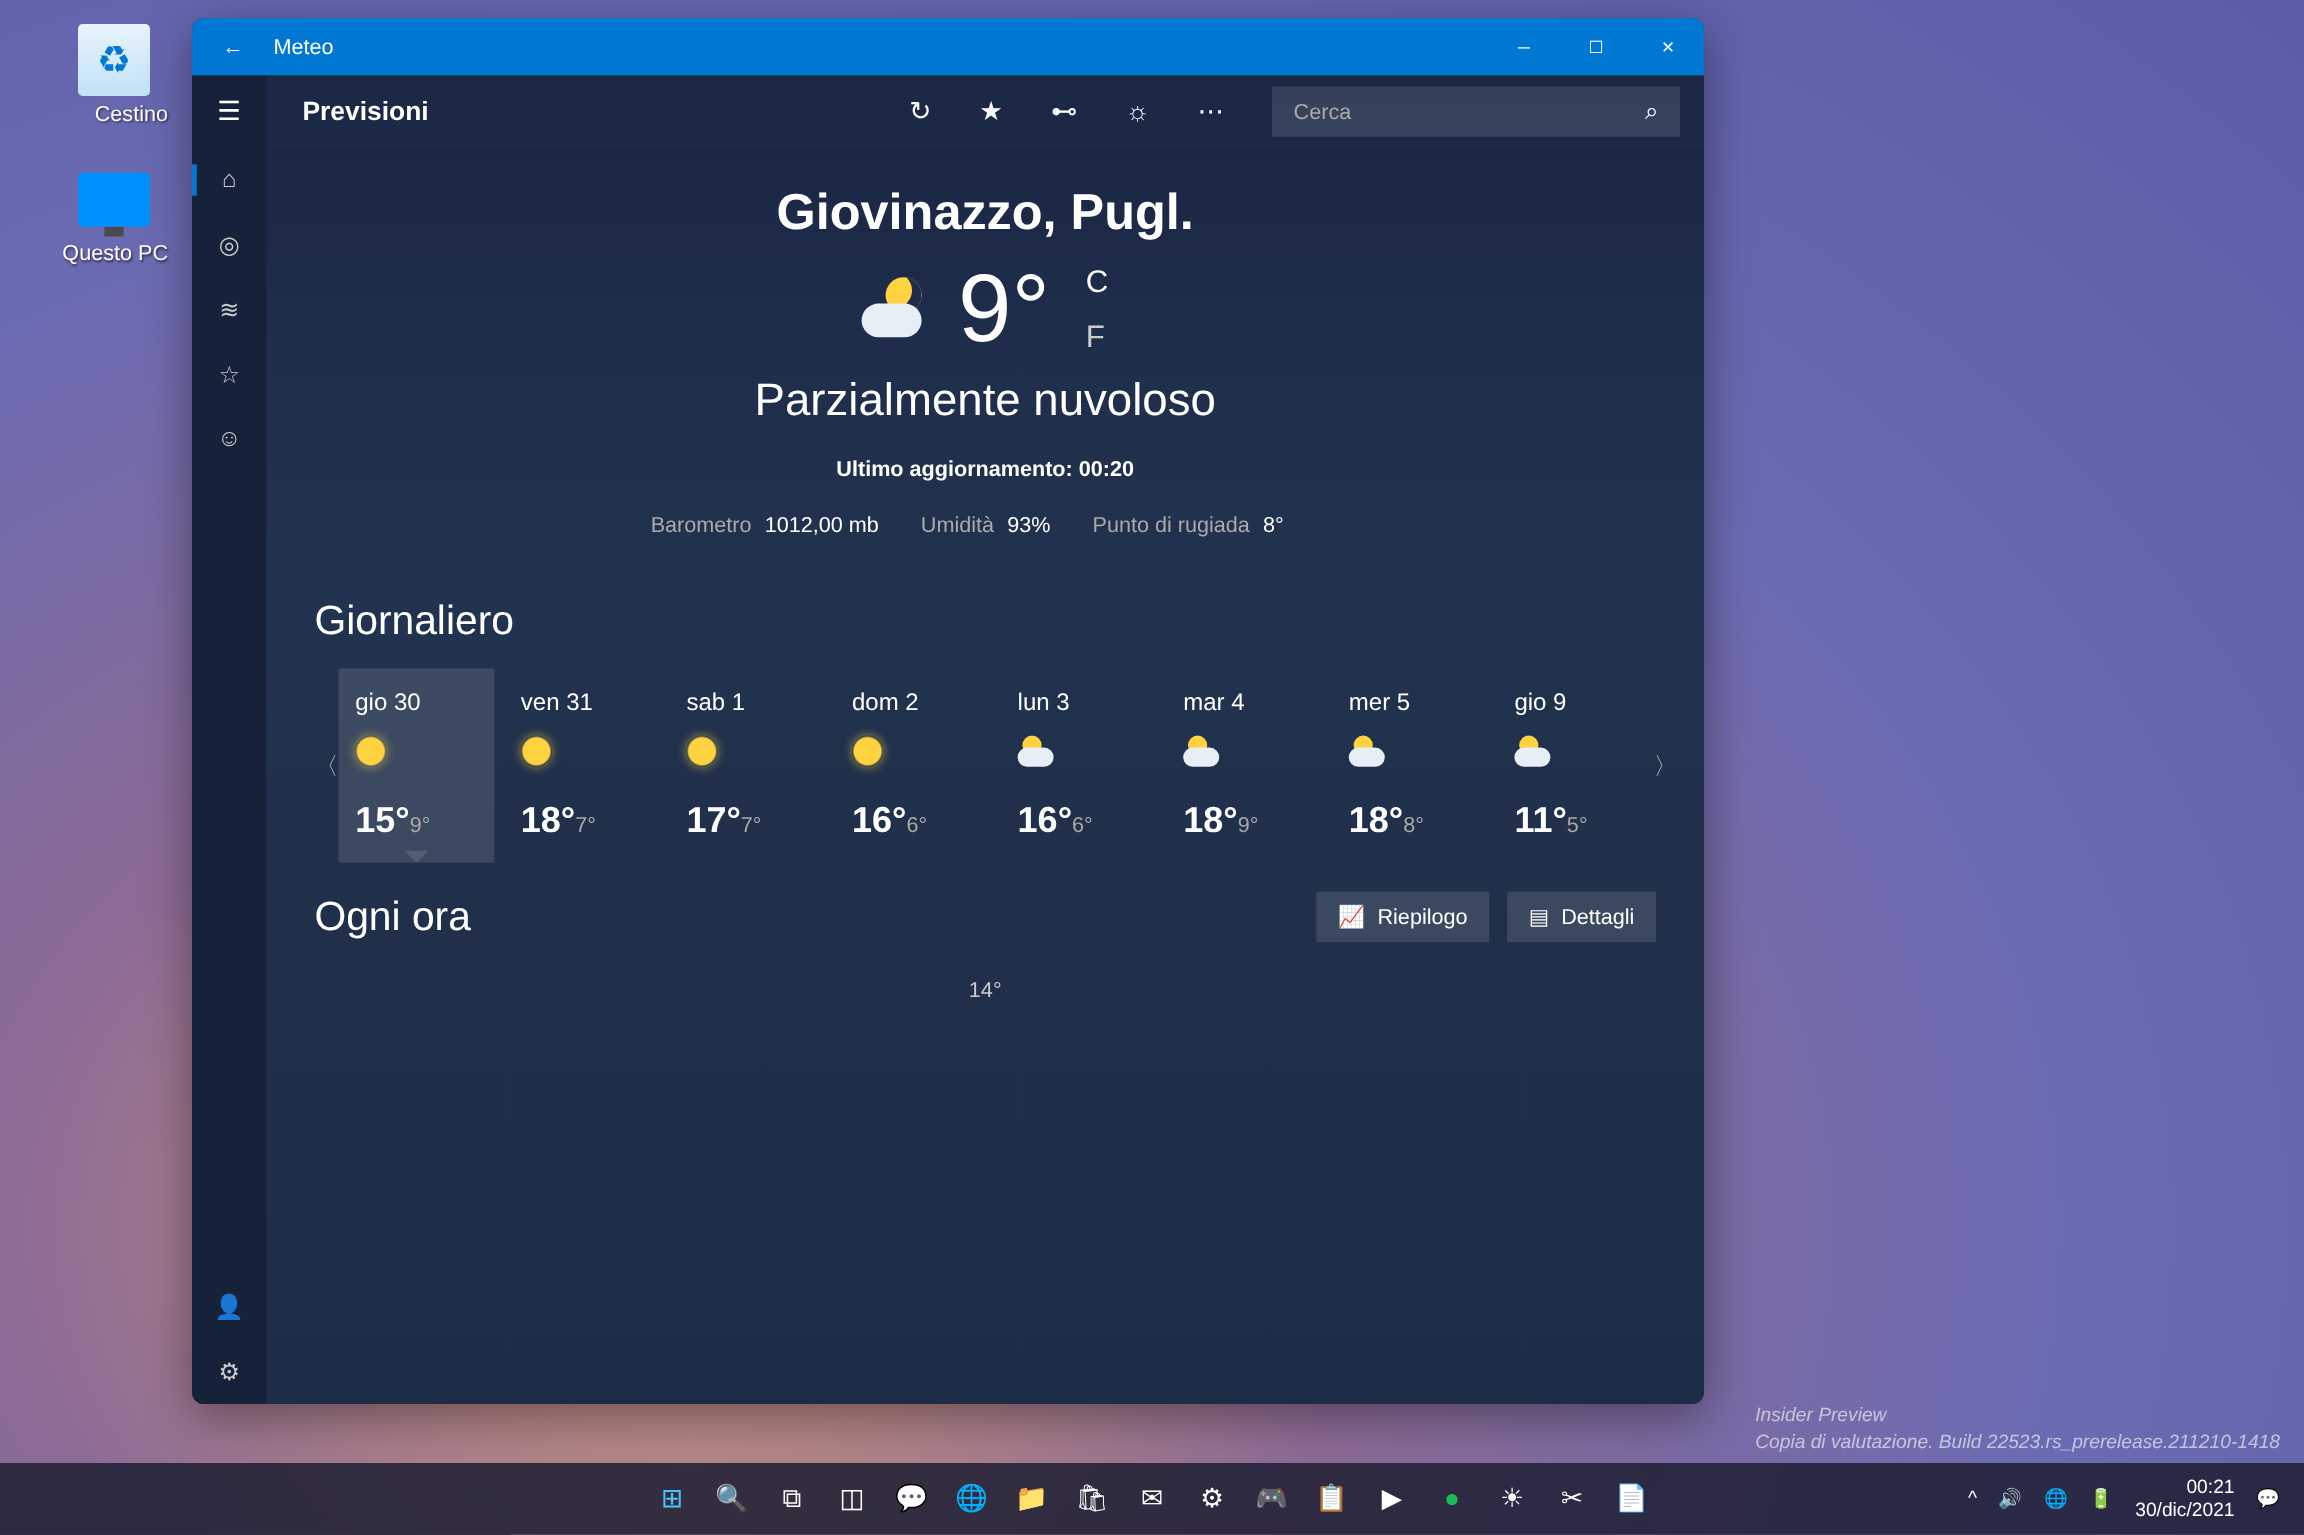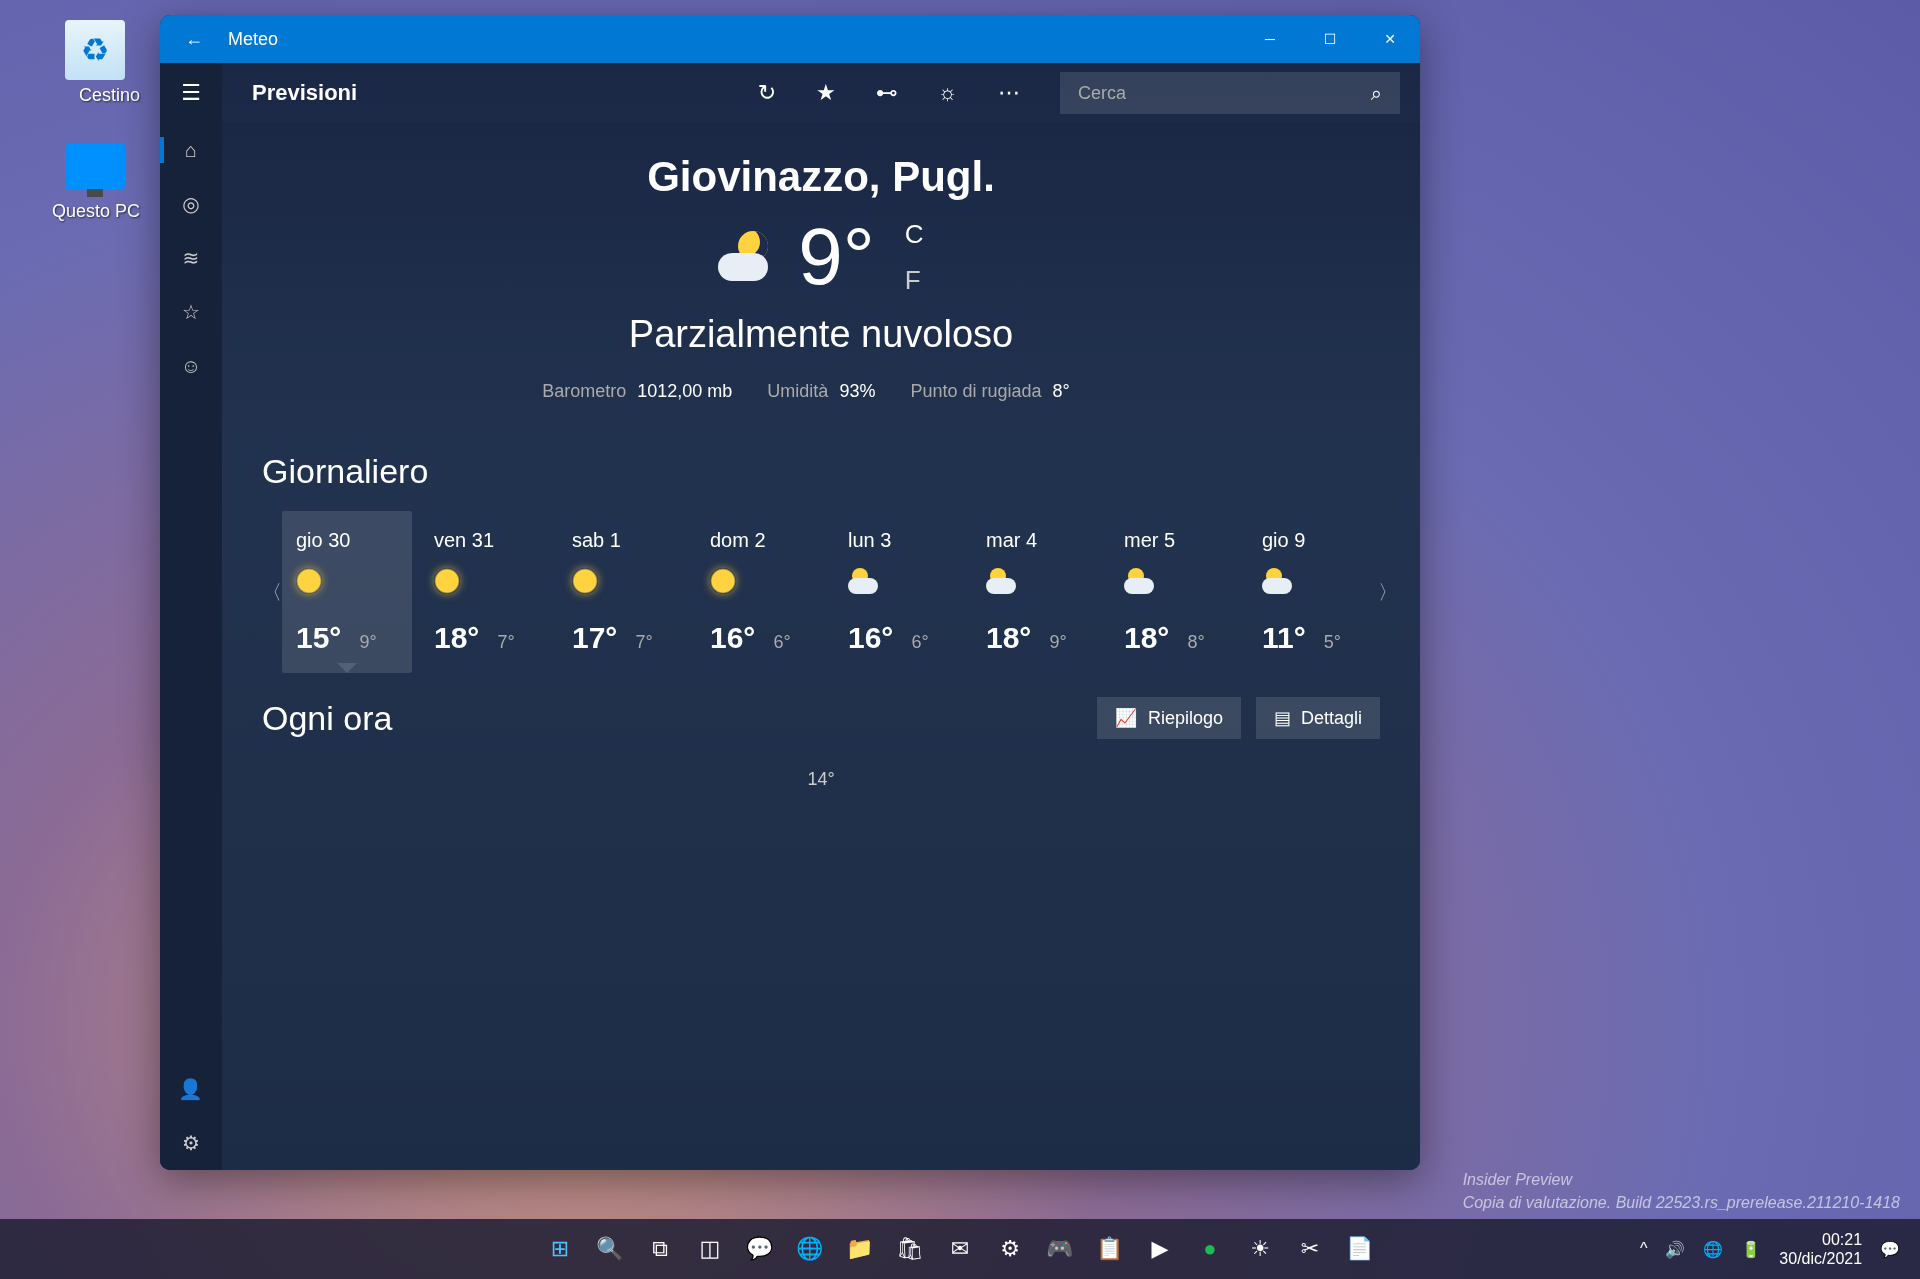--- a/index.html
+++ b/index.html
@@ -61,21 +61,21 @@
 .section-title { font-size: 34px; font-weight: 400; margin-top: 50px; margin-bottom: 20px; }
 
 .daily { display: flex; align-items: center; }
 .daily .arrow { width: 30px; font-size: 20px; color: #aaa; cursor: pointer; text-align: center; }
 .daily-scroll { display: flex; gap: 8px; flex: 1; align-items: center; }
 .day-card { width: 130px; padding: 18px 14px; border-radius: 2px; cursor: pointer; position: relative; }
 .day-card.selected { background: rgba(255,255,255,0.12); }
 .day-card.selected::after { content: ''; position: absolute; bottom: -10px; left: 50%; transform: translateX(-50%); border: 10px solid transparent; border-top-color: rgba(255,255,255,0.12); }
 .day-card .dname { font-size: 20px; margin-bottom: 15px; }
 .day-card .dicon { font-size: 30px; margin-bottom: 20px; }
-.day-card .dtemp { display: flex; align-items: baseline; gap: 18px; }
+.day-card .dtemp { display: flex; align-items: baseline; gap: 0; }
 .day-card .hi { font-size: 30px; font-weight: 600; }
 .day-card .lo { font-size: 18px; color: #aaa; }
 
 .hourly-head { display: flex; align-items: center; margin-top: 24px; }
 .hourly-head .section-title { margin: 0; flex: 1; }
 .toggle-btn { background: rgba(255,255,255,0.12); padding: 10px 18px; display: flex; align-items: center; gap: 10px; font-size: 18px; cursor: pointer; }
 .toggle-btn + .toggle-btn { margin-left: 15px; }
 
 .hourly-temp-label { text-align: center; font-size: 18px; color: #ccc; margin-top: 30px; }
 
@@ -153,20 +153,21 @@
         <div class="location">Giovinazzo, Pugl.</div>
         <div class="current">
           <span class="wicon"><span class="moon-cloud-icon"></span></span>
           <span class="temp">9°</span>
           <span class="units">
             <span class="active">C</span>
             <span>F</span>
           </span>
         </div>
         <div class="condition">Parzialmente nuvoloso</div>
+        <div class="updated">Ultimo aggiornamento: 00:20</div>
         <div class="details">
           <div class="row">
             <span class="lbl">Barometro</span>
             <span class="val">1012,00 mb</span>
             <span class="lbl">Umidità</span>
             <span class="val">93%</span>
             <span class="lbl">Punto di rugiada</span>
             <span class="val">8°</span>
           </div>
         </div>

